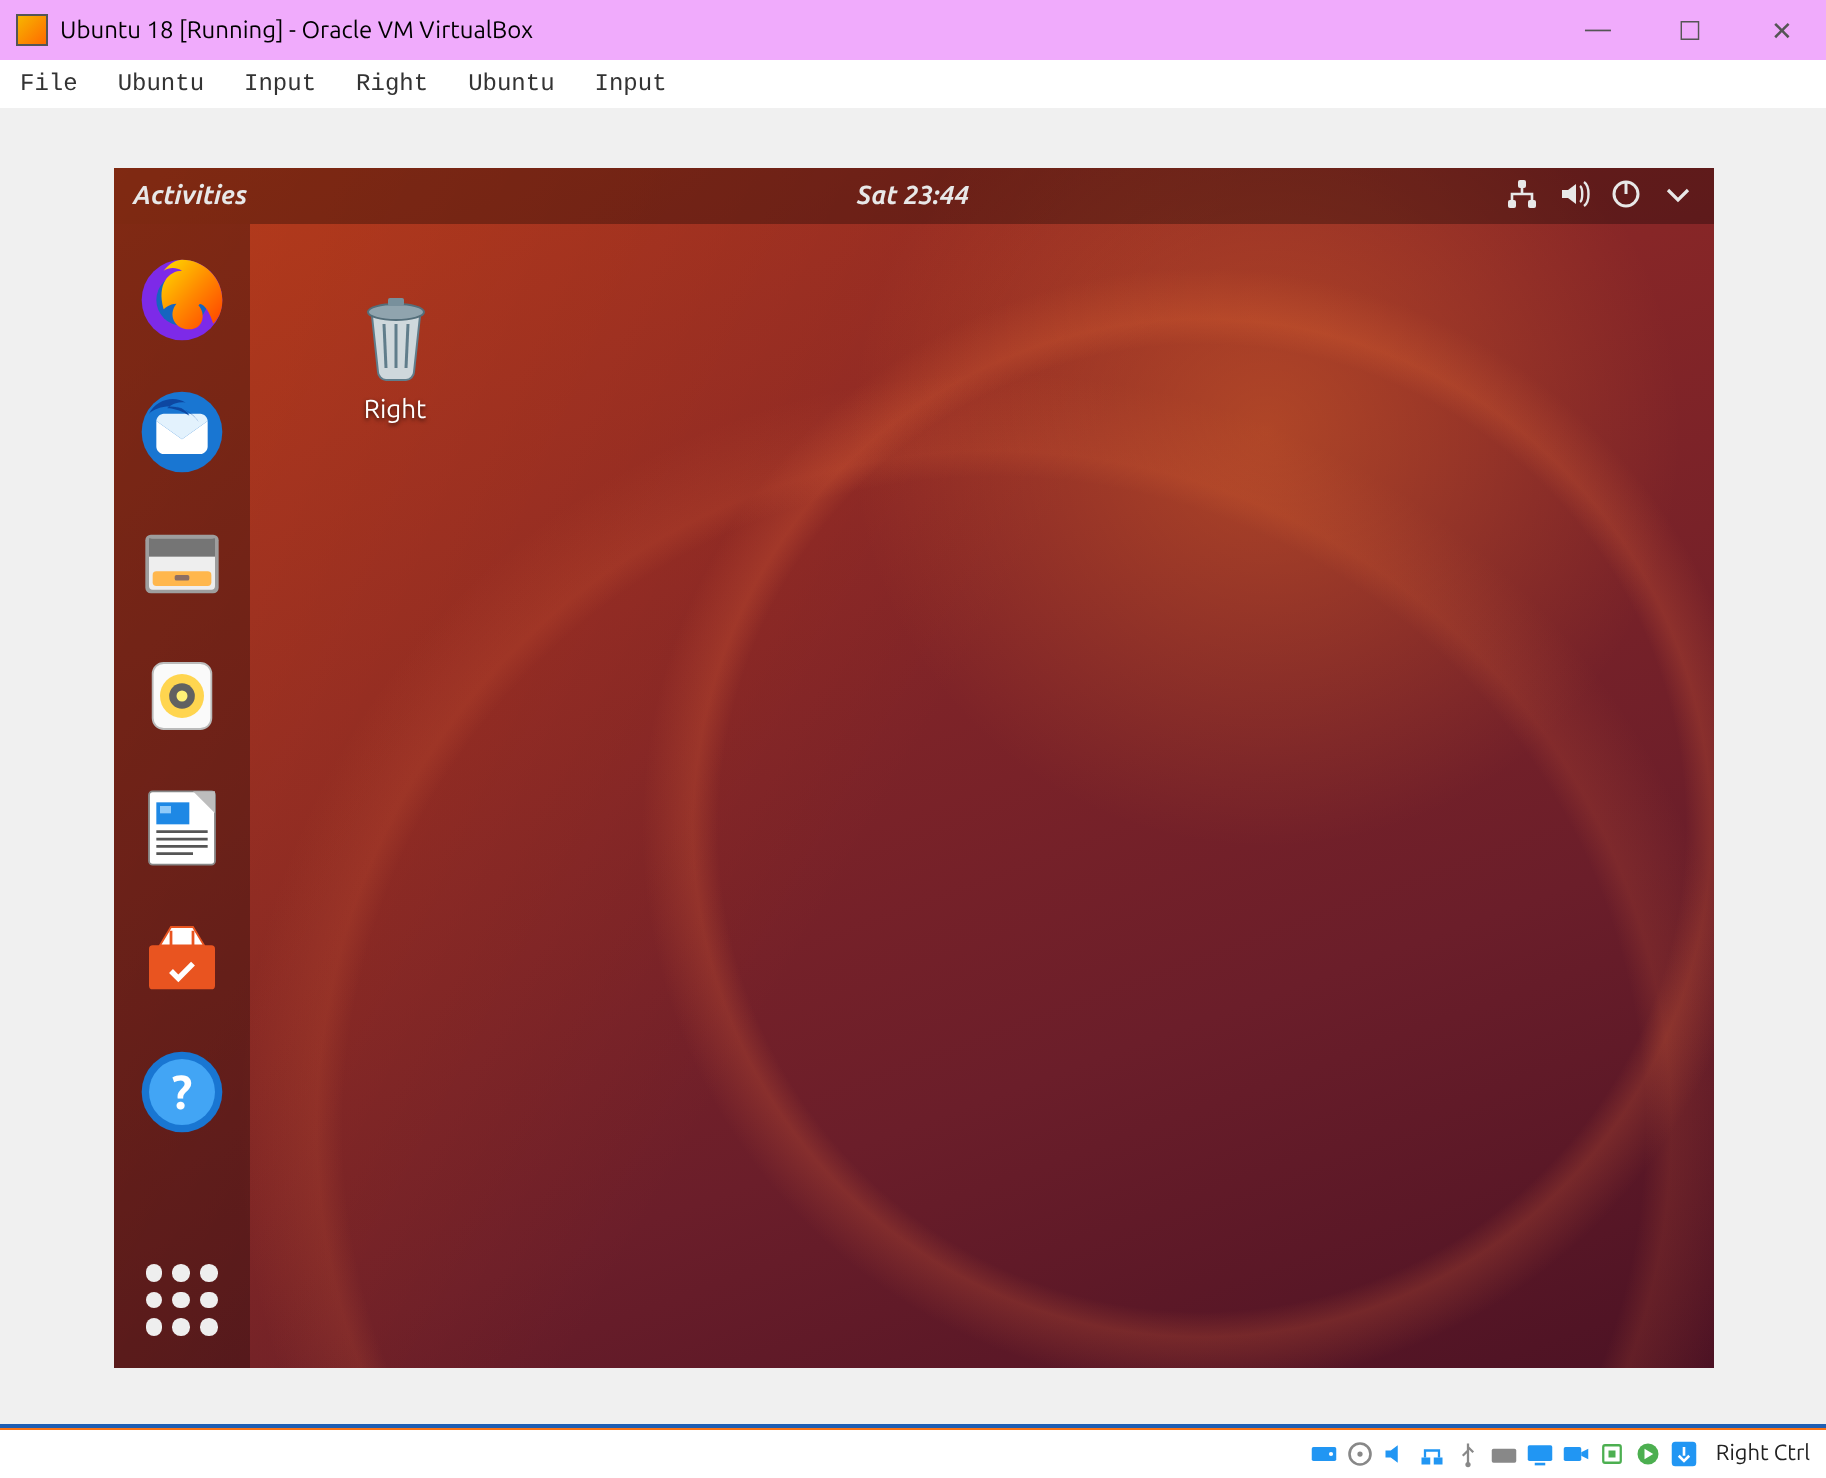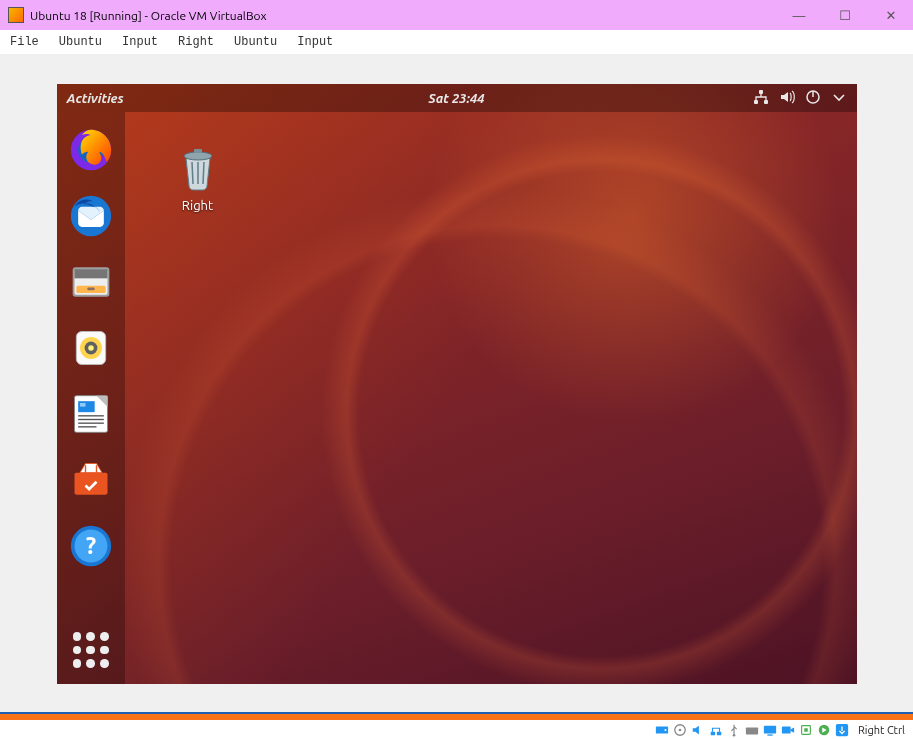--- a/index.html
+++ b/index.html
@@ -133,21 +133,21 @@
   font-size: 13px;
   z-index: 2;
 }
 .desktop-icon .icon-box { width: 52px; height: 52px; margin: 0 auto 4px; display:flex;align-items:center;justify-content:center; }
 
 .statusbar {
   position: absolute;
   bottom: 0; left: 0; right: 0;
   height: 25px;
   background: #fff;
-  border-top: 6px solid #f97316;
+  border-top: 1px solid #f97316;
   display: flex;
   align-items: center;
   justify-content: flex-end;
   padding: 0 8px;
   gap: 2px;
   font-size: 11px;
 }
 .statusbar .sb-icon {
   width: 16px; height: 16px;
   display:inline-flex;align-items:center;justify-content:center;

